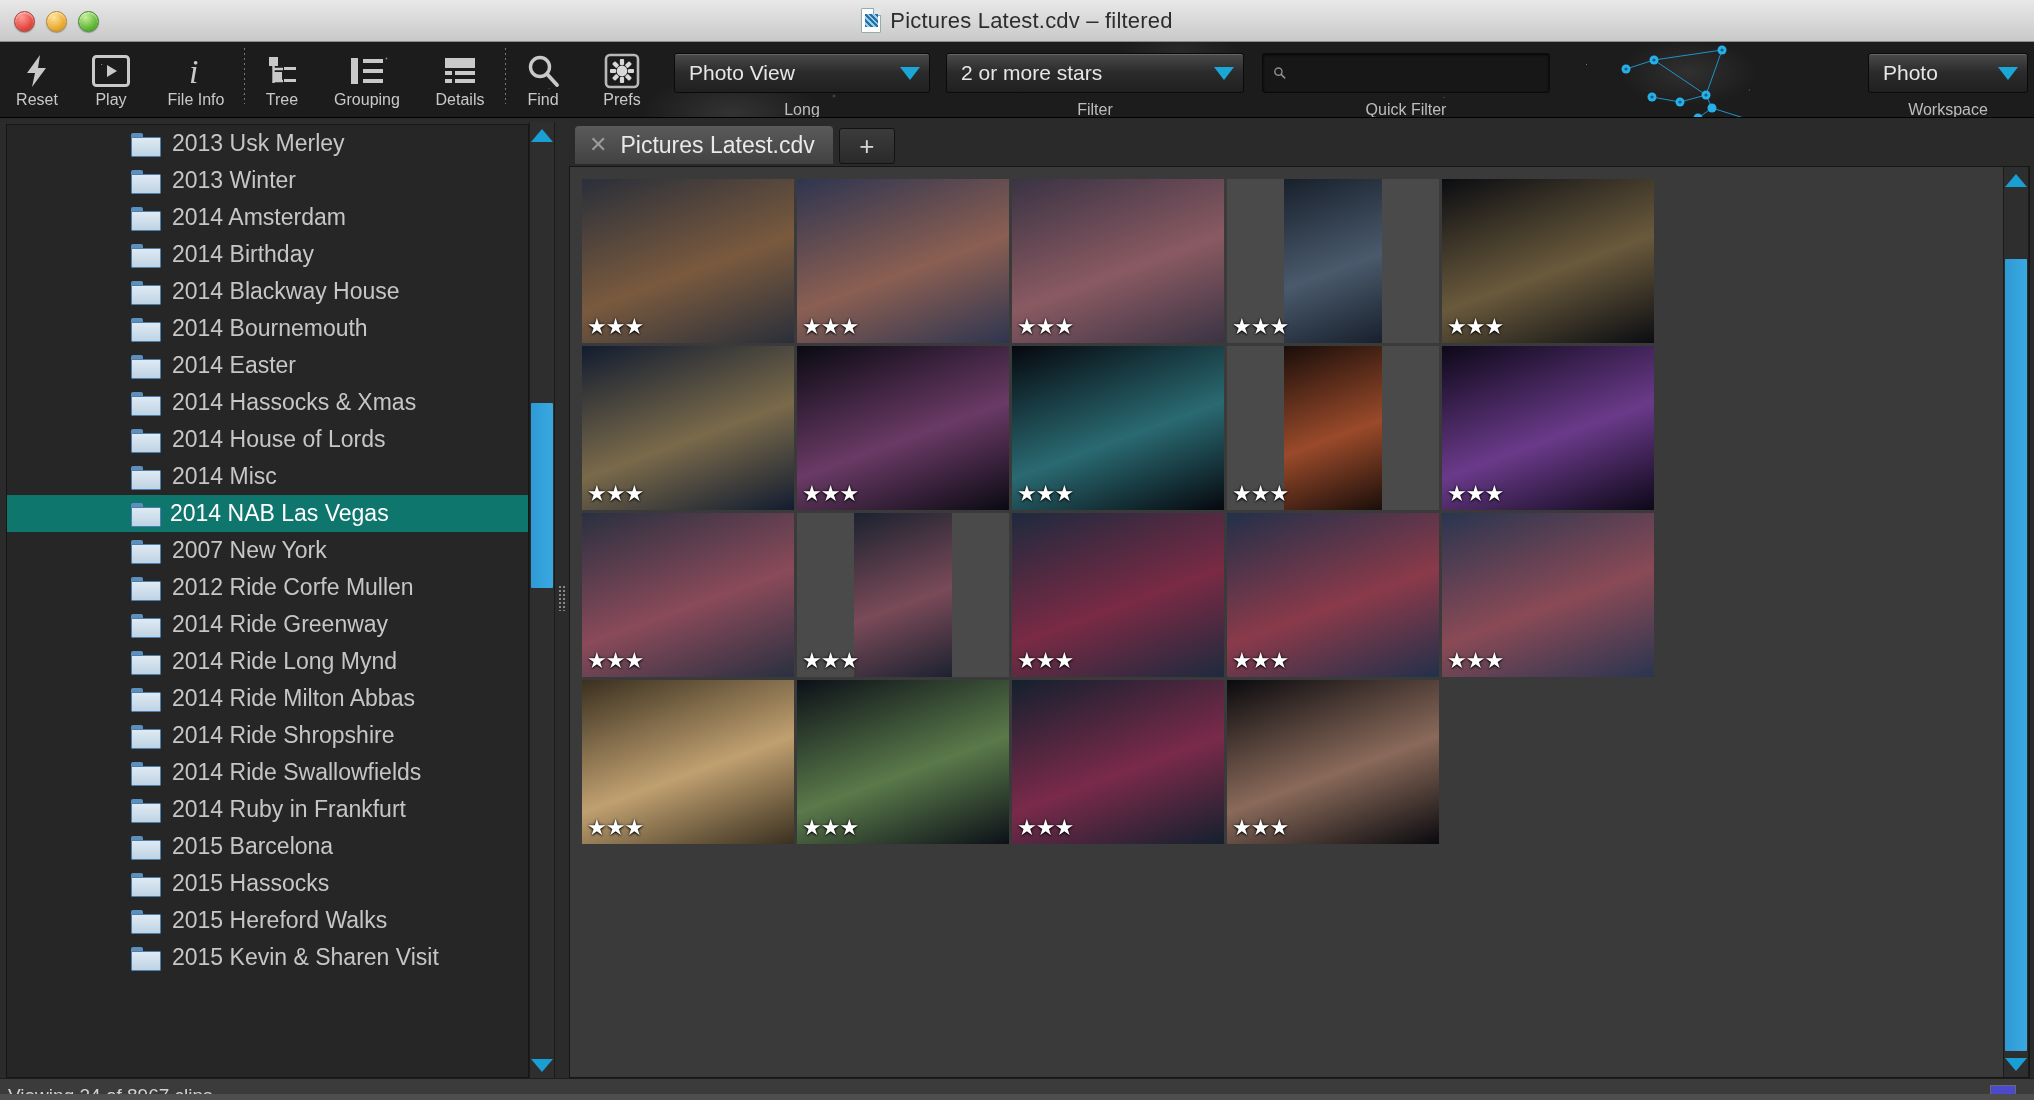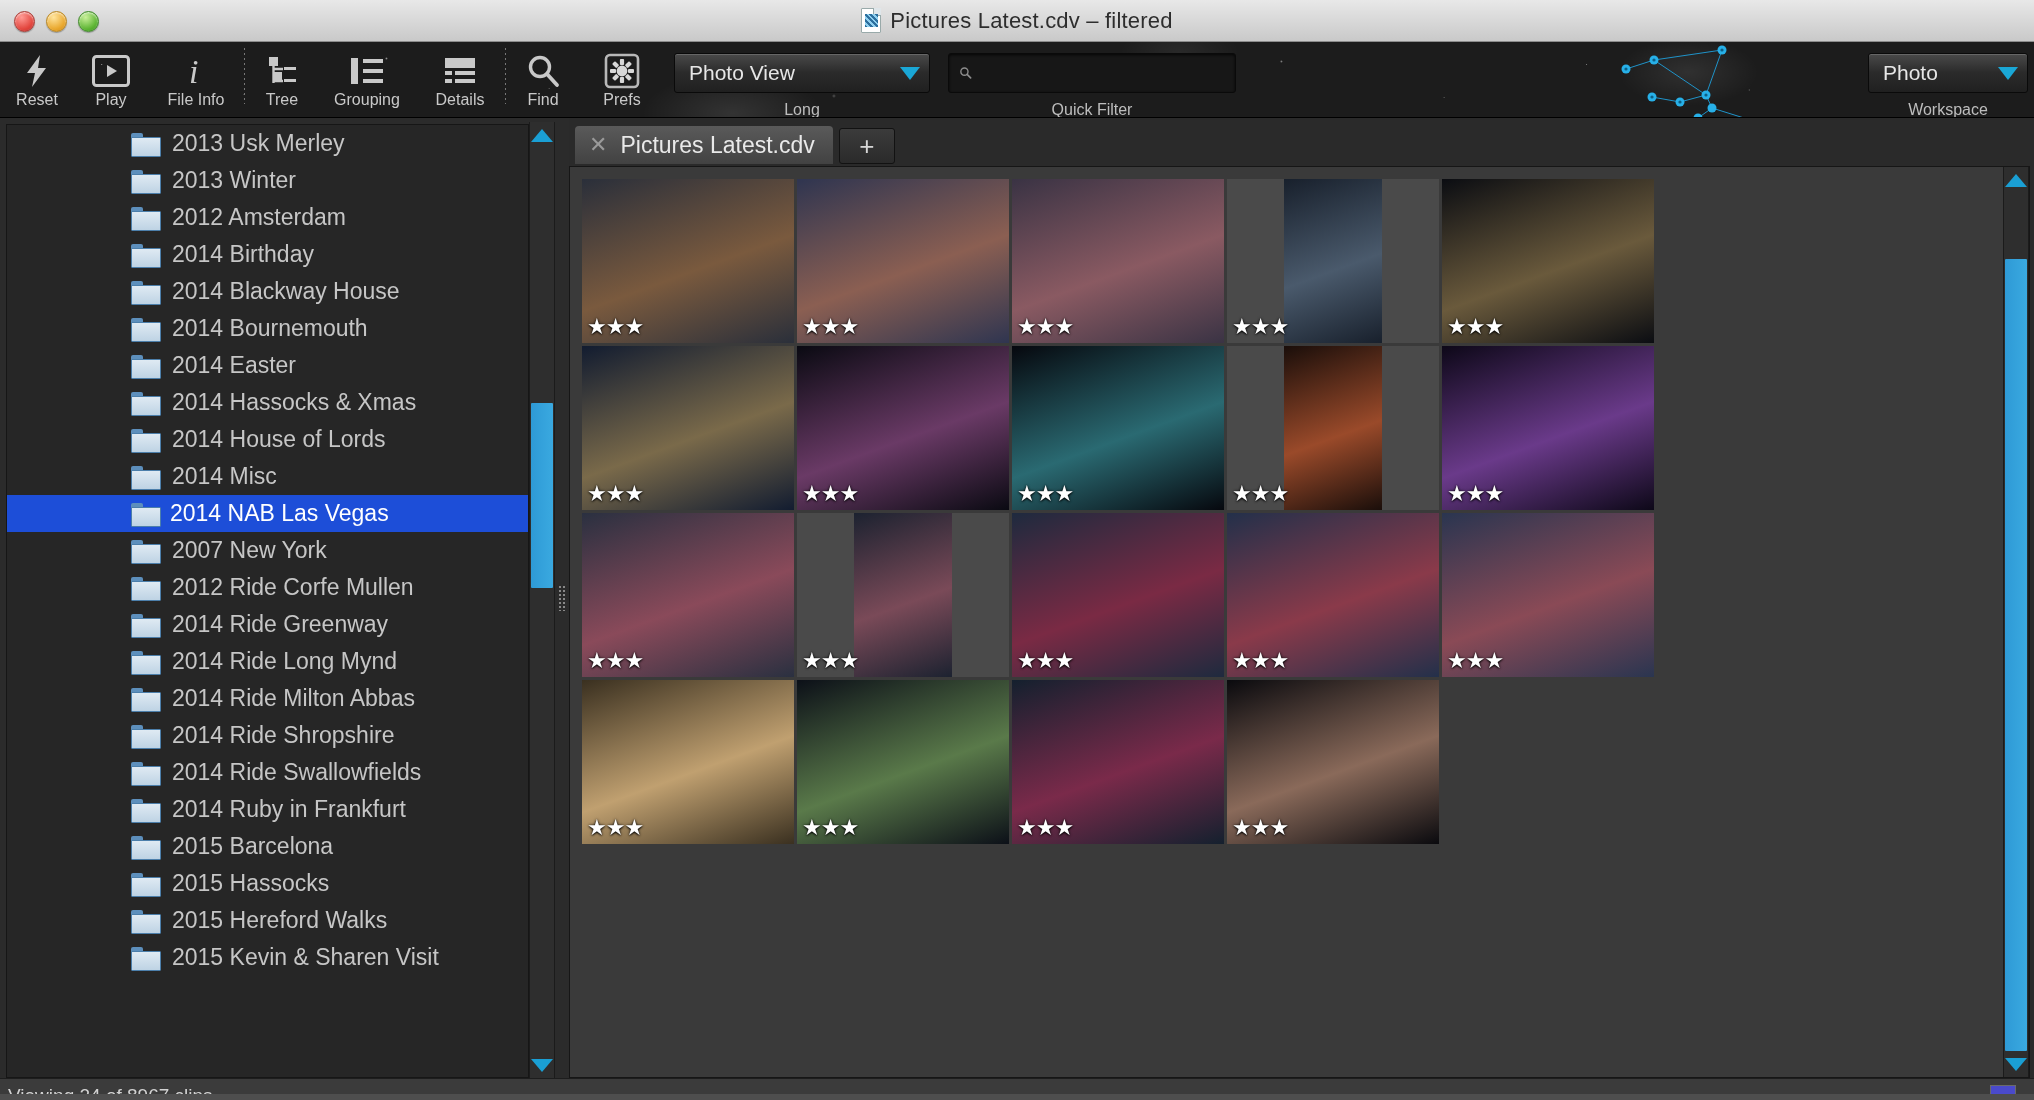--- a/index.html
+++ b/index.html
@@ -87,21 +87,21 @@
           background:#2a2a2a; }
 
   
   #sidebar { position:relative; width:555px; background:#2b2b2b;
              padding:4px 0 0 4px; display:flex; }
   #tree { position:relative; flex:1; margin:2px 0 0 2px;
     background:#262626; border:1px solid #161616;
     overflow:hidden; }
   .tree-item { height:37px; display:flex; align-items:center;
      padding-left:124px; gap:13px; }
-  .tree-item.sel { background:#1d4ed8;gap:11px; }
+  .tree-item.sel { background:#0f766e;gap:11px; }
   .folder { width:28px; height:22px; position:relative; flex:none; }
   .folder:before { content:""; position:absolute; left:0; top:0; width:12px; height:5px;
      background:#5d8fbc; border-radius:2px 2px 0 0; }
   .folder:after { content:""; position:absolute; left:0; top:4px; width:28px; height:18px;
      background:linear-gradient(#dfeaf3,#bed3e4); border:1px solid #4c7fab; border-radius:1px; }
   .tree-label { font-size:23px; color:#c6c6c6; white-space:nowrap; }
   .tree-item.sel .tree-label { color:#ffffff; }
 
   
   .vsb { width:26px; background:#2e2e2e; border-left:1px solid #1b1b1b;
@@ -309,20 +309,27 @@
       </div>
 
       <div class="grp" style="margin-left:10px">
         <div class="combo" style="width:256px">
           <span class="cval">Photo View</span>
           <span class="caret"></span>
         </div>
         <div class="grp-lbl">Long</div>
       </div>
 
+      <div class="grp" style="margin-left:16px">
+        <div class="combo" style="width:298px">
+          <span class="cval">2 or more stars</span>
+          <span class="caret"></span>
+        </div>
+        <div class="grp-lbl">Filter</div>
+      </div>
 
       <div class="grp" style="position:absolute; right:6px; top:0; padding-top:11px">
         <div class="combo" style="width:160px">
           <span class="cval">Photo</span>
           <span class="caret"></span>
         </div>
         <div class="grp-lbl">Workspace</div>
       </div>
 
       <div class="grp" style="margin-left:18px">
@@ -345,21 +352,21 @@
           <div class="tree-item">
             <span class="folder"></span>
             <span class="tree-label">2013 Usk Merley</span>
           </div>
           <div class="tree-item">
             <span class="folder"></span>
             <span class="tree-label">2013 Winter</span>
           </div>
           <div class="tree-item">
             <span class="folder"></span>
-            <span class="tree-label">2012 Amsterdam</span>
+            <span class="tree-label">2014 Amsterdam</span>
           </div>
           <div class="tree-item">
             <span class="folder"></span>
             <span class="tree-label">2014 Birthday</span>
           </div>
           <div class="tree-item">
             <span class="folder"></span>
             <span class="tree-label">2014 Blackway House</span>
           </div>
           <div class="tree-item">

